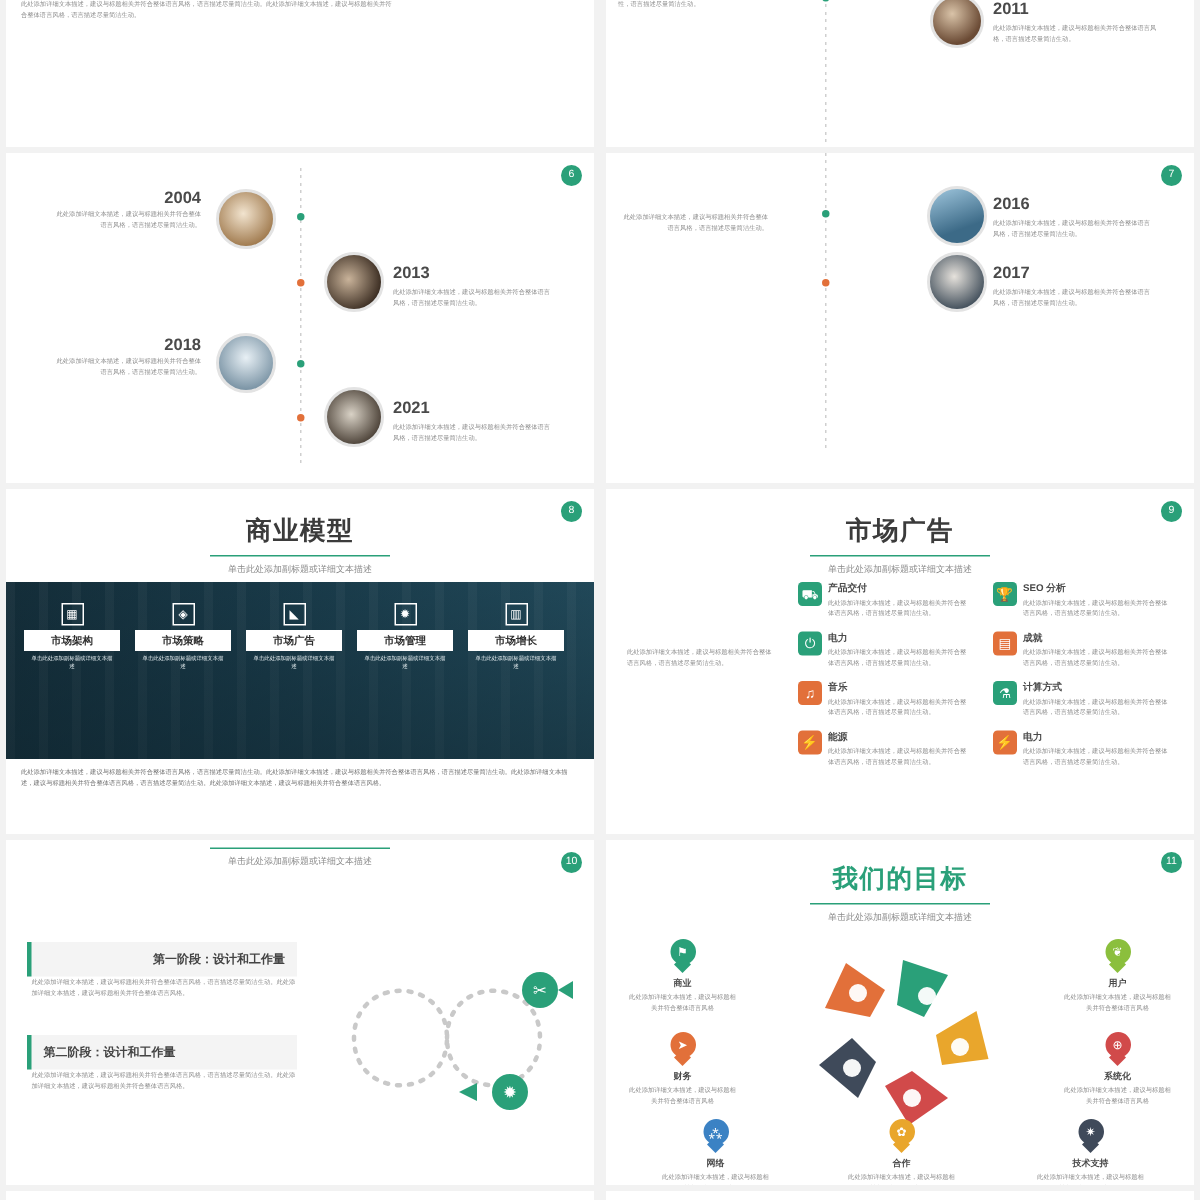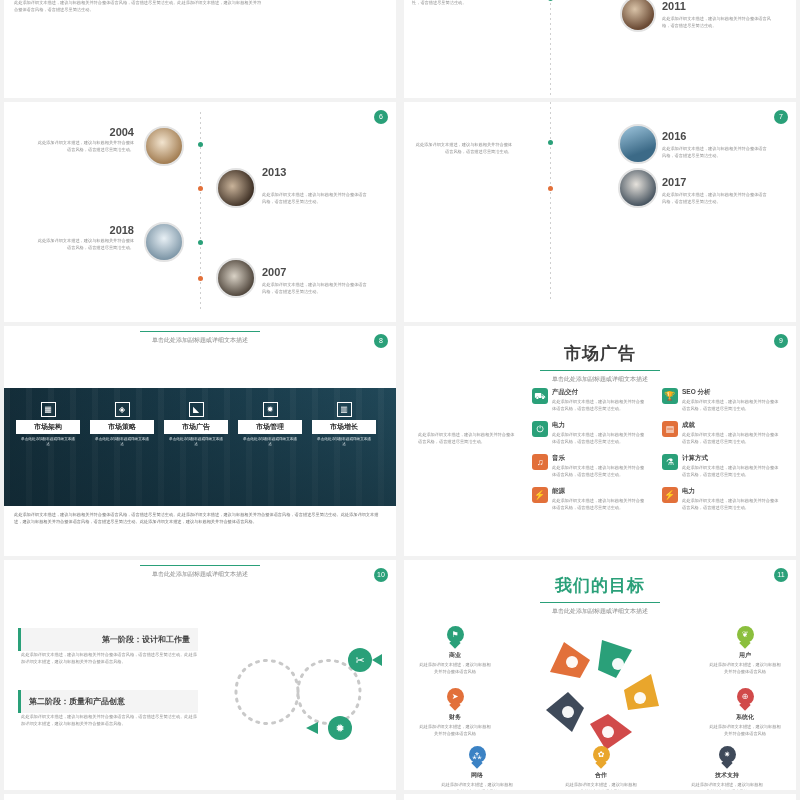--- a/index.html
+++ b/index.html
@@ -212,35 +212,35 @@
     <div class="tiny" style="position:absolute;left:30px;top:38px;width:100px;text-align:right;">此处添加详细文本描述，建议与标题相关并符合整体语言风格，语言描述尽量简洁生动。</div>
     <div class="yr" style="position:absolute;left:30px;top:24px;width:100px;text-align:right;">2004</div>
     <div class="circ-photo" style="position:absolute;left:140px;top:24px;width:40px;height:40px;">
       <i style="background:radial-gradient(circle at 45% 40%,#f2e4cf,#a07a4e 75%);"></i>
     </div>
     <div class="dot" style="left:194px;top:40px;"></div>
 
     <div class="circ-photo" style="position:absolute;left:212px;top:66px;width:40px;height:40px;">
       <i style="background:radial-gradient(circle at 40% 45%,#c9b39a,#3b2d22 75%);"></i>
     </div>
-    <div class="yr" style="position:absolute;left:258px;top:64px;">2013</div>
+    <div class="yr" style="position:absolute;left:258px;top:74px;">2013</div>
     <div class="tiny" style="position:absolute;left:258px;top:90px;width:108px;">此处添加详细文本描述，建议与标题相关并符合整体语言风格，语言描述尽量简洁生动。</div>
     <div class="dot orange" style="left:194px;top:84px;"></div>
 
     <div class="tiny" style="position:absolute;left:30px;top:136px;width:100px;text-align:right;">此处添加详细文本描述，建议与标题相关并符合整体语言风格，语言描述尽量简洁生动。</div>
     <div class="yr" style="position:absolute;left:30px;top:122px;width:100px;text-align:right;">2018</div>
     <div class="circ-photo" style="position:absolute;left:140px;top:120px;width:40px;height:40px;">
       <i style="background:radial-gradient(circle at 50% 40%,#e8f0f5,#7c95a6 75%);"></i>
     </div>
     <div class="dot" style="left:194px;top:138px;"></div>
 
     <div class="circ-photo" style="position:absolute;left:212px;top:156px;width:40px;height:40px;">
       <i style="background:radial-gradient(circle at 45% 45%,#d9d2c6,#4a4036 75%);"></i>
     </div>
-    <div class="yr" style="position:absolute;left:258px;top:164px;">2007</div>
+    <div class="yr" style="position:absolute;left:258px;top:164px;">2021</div>
     <div class="tiny" style="position:absolute;left:258px;top:180px;width:108px;">此处添加详细文本描述，建议与标题相关并符合整体语言风格，语言描述尽量简洁生动。</div>
     <div class="dot orange" style="left:194px;top:174px;"></div>
   </div>
 
   <div class="slide col-r" style="top:102px;height:220px;text-decoration:underline;">
     <div class="badge">7</div>
     <div class="dotline" style="left:146px;top:0px;height:200px;"></div>
 
     <div class="tiny" style="position:absolute;left:8px;top:40px;width:100px;text-align:right;">此处添加详细文本描述，建议与标题相关并符合整体语言风格，语言描述尽量简洁生动。</div>
     <div class="circ-photo" style="position:absolute;left:214px;top:22px;width:40px;height:40px;">
@@ -255,20 +255,21 @@
     </div>
     <div class="yr" style="position:absolute;left:258px;top:74px;">2017</div>
     <div class="tiny" style="position:absolute;left:258px;top:90px;width:108px;">此处添加详细文本描述，建议与标题相关并符合整体语言风格，语言描述尽量简洁生动。</div>
     <div class="dot orange" style="left:144px;top:84px;"></div>
   </div>
 
   <div class="sep-h" style="top:322px;"></div>
 
   <div class="slide col-l" style="top:326px;height:230px;">
     <div class="badge">8</div>
+    <div class="title-main" style="margin-top:16px;">商业模型</div>
     <div class="title-rule"></div>
     <div class="title-sub">单击此处添加副标题或详细文本描述</div>
 
     <div class="bm-band" style="top:62px;">
       <div class="bm-card" style="left:12px;top:14px;">
         <div class="bm-icon">▦</div>
         <div class="bm-label">市场架构</div>
         <div class="bm-text">单击此处添加副标题或详细文本描述</div>
       </div>
       <div class="bm-card" style="left:86px;top:14px;">
@@ -373,21 +374,21 @@
     <div class="badge">10</div>
     <div class="title-rule"></div>
     <div class="title-sub">单击此处添加副标题或详细文本描述</div>
 
     <div class="stage" style="position:absolute;left:14px;top:68px;width:180px;text-align:right;">
       <span>第一阶段：设计和工作量</span>
     </div>
     <div class="tiny" style="position:absolute;left:17px;top:92px;width:176px;">此处添加详细文本描述，建议与标题相关并符合整体语言风格，语言描述尽量简洁生动。此处添加详细文本描述，建议与标题相关并符合整体语言风格。</div>
 
     <div class="stage" style="position:absolute;left:14px;top:130px;width:180px;">
-      <span>第二阶段：质量和产品创意</span>
+      <span>第二阶段：设计和工作量</span>
     </div>
     <div class="tiny" style="position:absolute;left:17px;top:154px;width:176px;">此处添加详细文本描述，建议与标题相关并符合整体语言风格，语言描述尽量简洁生动。此处添加详细文本描述，建议与标题相关并符合整体语言风格。</div>
 
     <svg style="position:absolute;left:206px;top:62px;" width="176" height="140" viewBox="0 0 176 140">
       <path d="M88 70 C 88 28, 150 28, 150 70 C 150 112, 88 112, 88 70 C 88 28, 26 28, 26 70 C 26 112, 88 112, 88 70 Z" fill="none" stroke="#c9c9c9" stroke-width="3" stroke-dasharray="2 6" stroke-linecap="round"></path>
       <circle cx="150" cy="38" r="12" fill="#2aa079"></circle>
       <text x="150" y="42" font-size="11" fill="#fff" text-anchor="middle" font-family="Liberation Sans, sans-serif">✂</text>
       <circle cx="130" cy="106" r="12" fill="#2aa079"></circle>
       <text x="130" y="110" font-size="11" fill="#fff" text-anchor="middle" font-family="Liberation Sans, sans-serif">✹</text>
       <path d="M108 100 L96 106 L108 112 Z" fill="#2aa079"></path>

